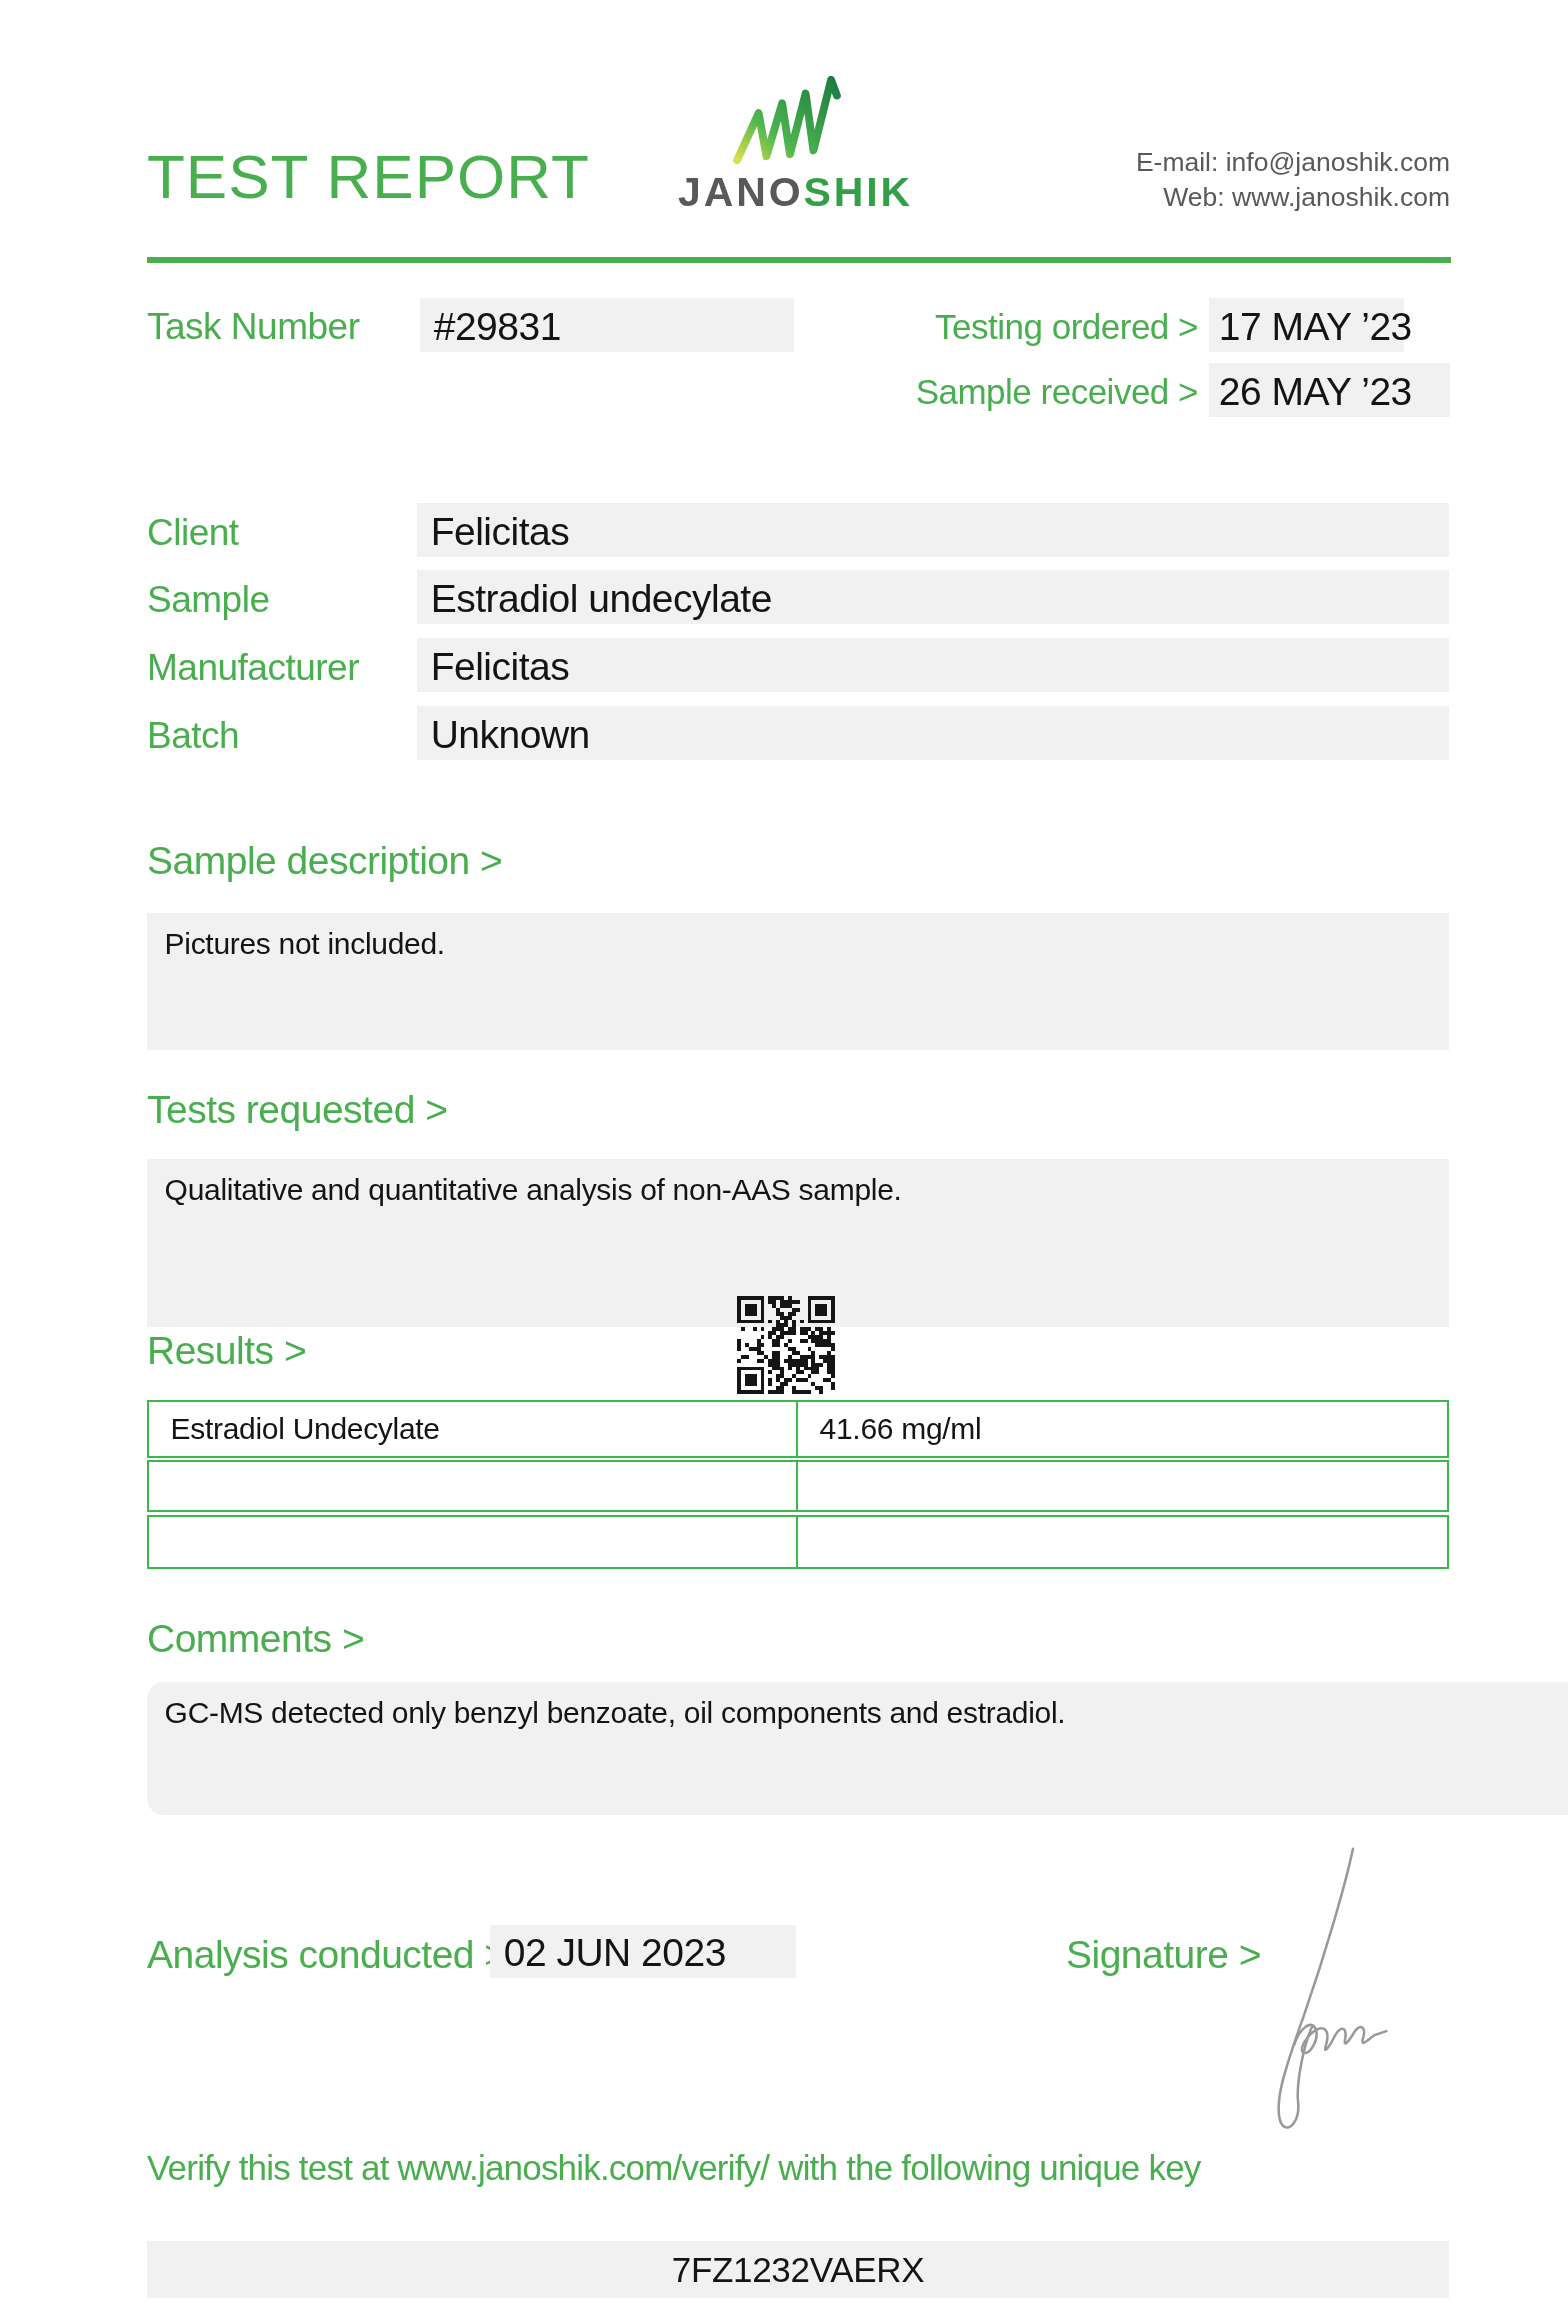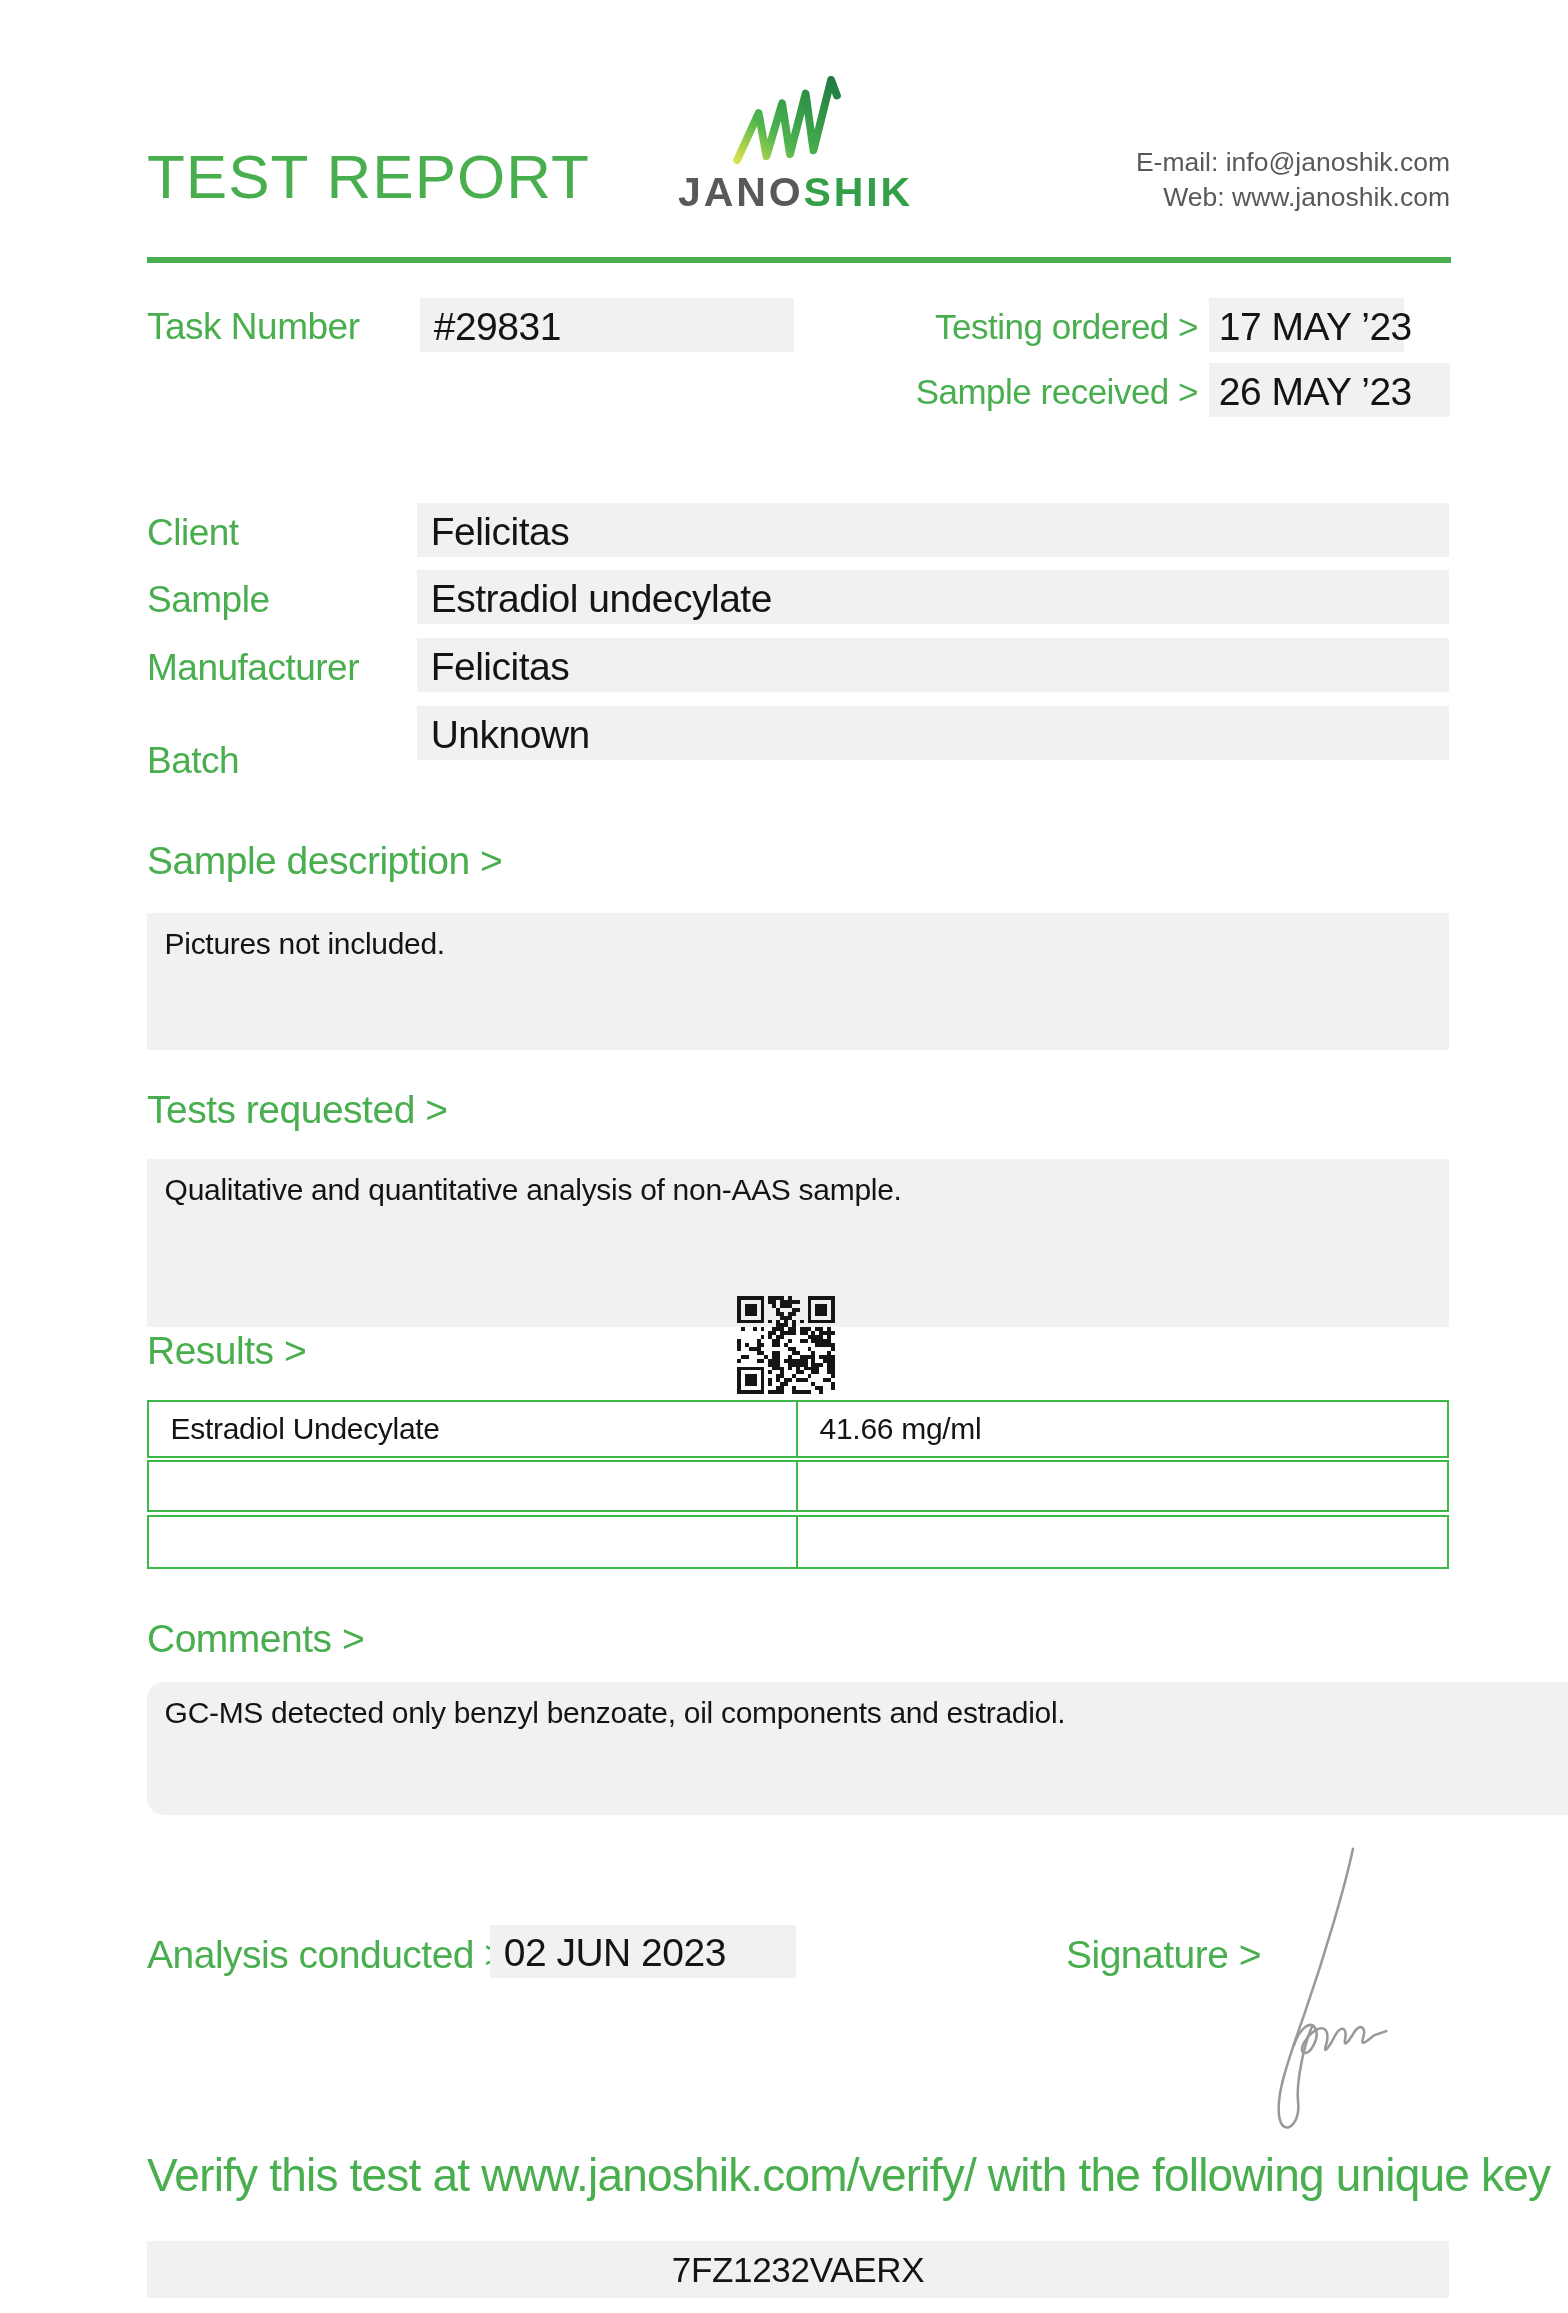--- a/index.html
+++ b/index.html
@@ -29,21 +29,21 @@
   .logo-dark{color:var(--dark-gray);}
   .logo-green{color:#33a047;}
   .result-row{
     position:absolute;left:147px;width:1302px;border:2.9px solid var(--table-border);
     display:flex;background:#fff;
   }
   .result-cell-name{width:649px;border-right:2.9px solid var(--table-border);display:flex;align-items:center;padding-left:21.6px;}
   .result-cell-value{flex:1;display:flex;align-items:center;padding-left:21.6px;}
   .date-label{font-size:35px;letter-spacing:-0.5px;color:var(--green);white-space:nowrap;text-align:right;}
   .center-key{display:flex;align-items:center;justify-content:center;font-size:35px;letter-spacing:-0.3px;margin-top:20px;}
-  .verify-line{font-size:46px;letter-spacing:-0.8px;color:var(--green);white-space:nowrap;}
+  .verify-line{font-size:35px;letter-spacing:-0.8px;color:var(--green);white-space:nowrap;}
 </style>
 </head>
 <body>
 
 <div id="page">
 
   <div class="abs title" style="left:147px;top:141px;">TEST REPORT</div>
 
   <div class="abs" style="left:729px;top:74px;width:118px;height:92px;">
     <svg width="118" height="92" viewBox="0 0 120 94">
@@ -92,21 +92,21 @@
   <div class="abs label" style="left:147px;top:579px;">Sample</div>
   <div class="abs value-box" style="left:417px;top:570px;width:1032px;height:54px;">
     <div class="value-text" style="padding:6.9px 0 0 13.7px;">Estradiol undecylate</div>
   </div>
 
   <div class="abs label" style="left:147px;top:647px;">Manufacturer</div>
   <div class="abs value-box" style="left:417px;top:638px;width:1032px;height:54px;">
     <div class="value-text" style="padding:6.9px 0 0 13.7px;">Felicitas</div>
   </div>
 
-  <div class="abs label" style="left:147px;top:715px;margin-top:25px;">Batch</div>
+  <div class="abs label" style="left:147px;top:715px;">Batch</div>
   <div class="abs heading" style="left:147px;top:839px;">Sample description &gt;</div>
 
   <div class="abs value-box" style="left:417px;top:706px;width:1032px;height:54px;">
     <div class="value-text" style="padding:6.9px 0 0 13.7px;">Unknown</div>
   </div>
   <div class="abs body-box" style="left:147px;top:913px;width:1302px;height:137px;">
     <div class="body-text">Pictures not included.</div>
   </div>
 
   <div class="abs heading" style="left:147px;top:1088px;">Tests requested &gt;</div>

